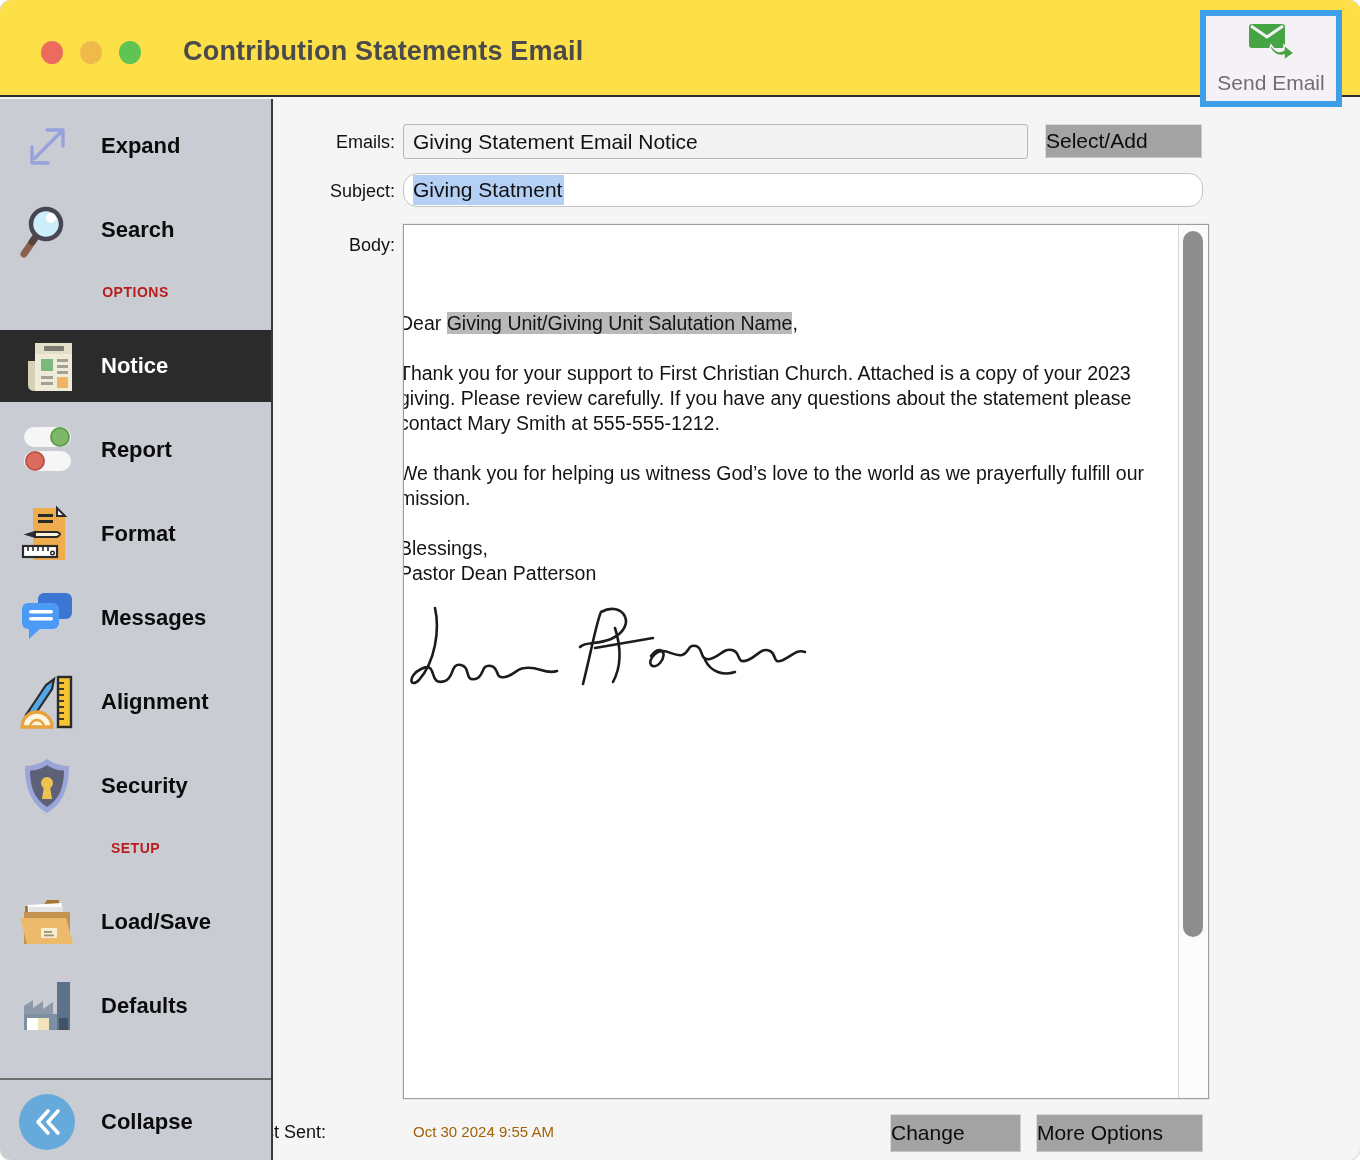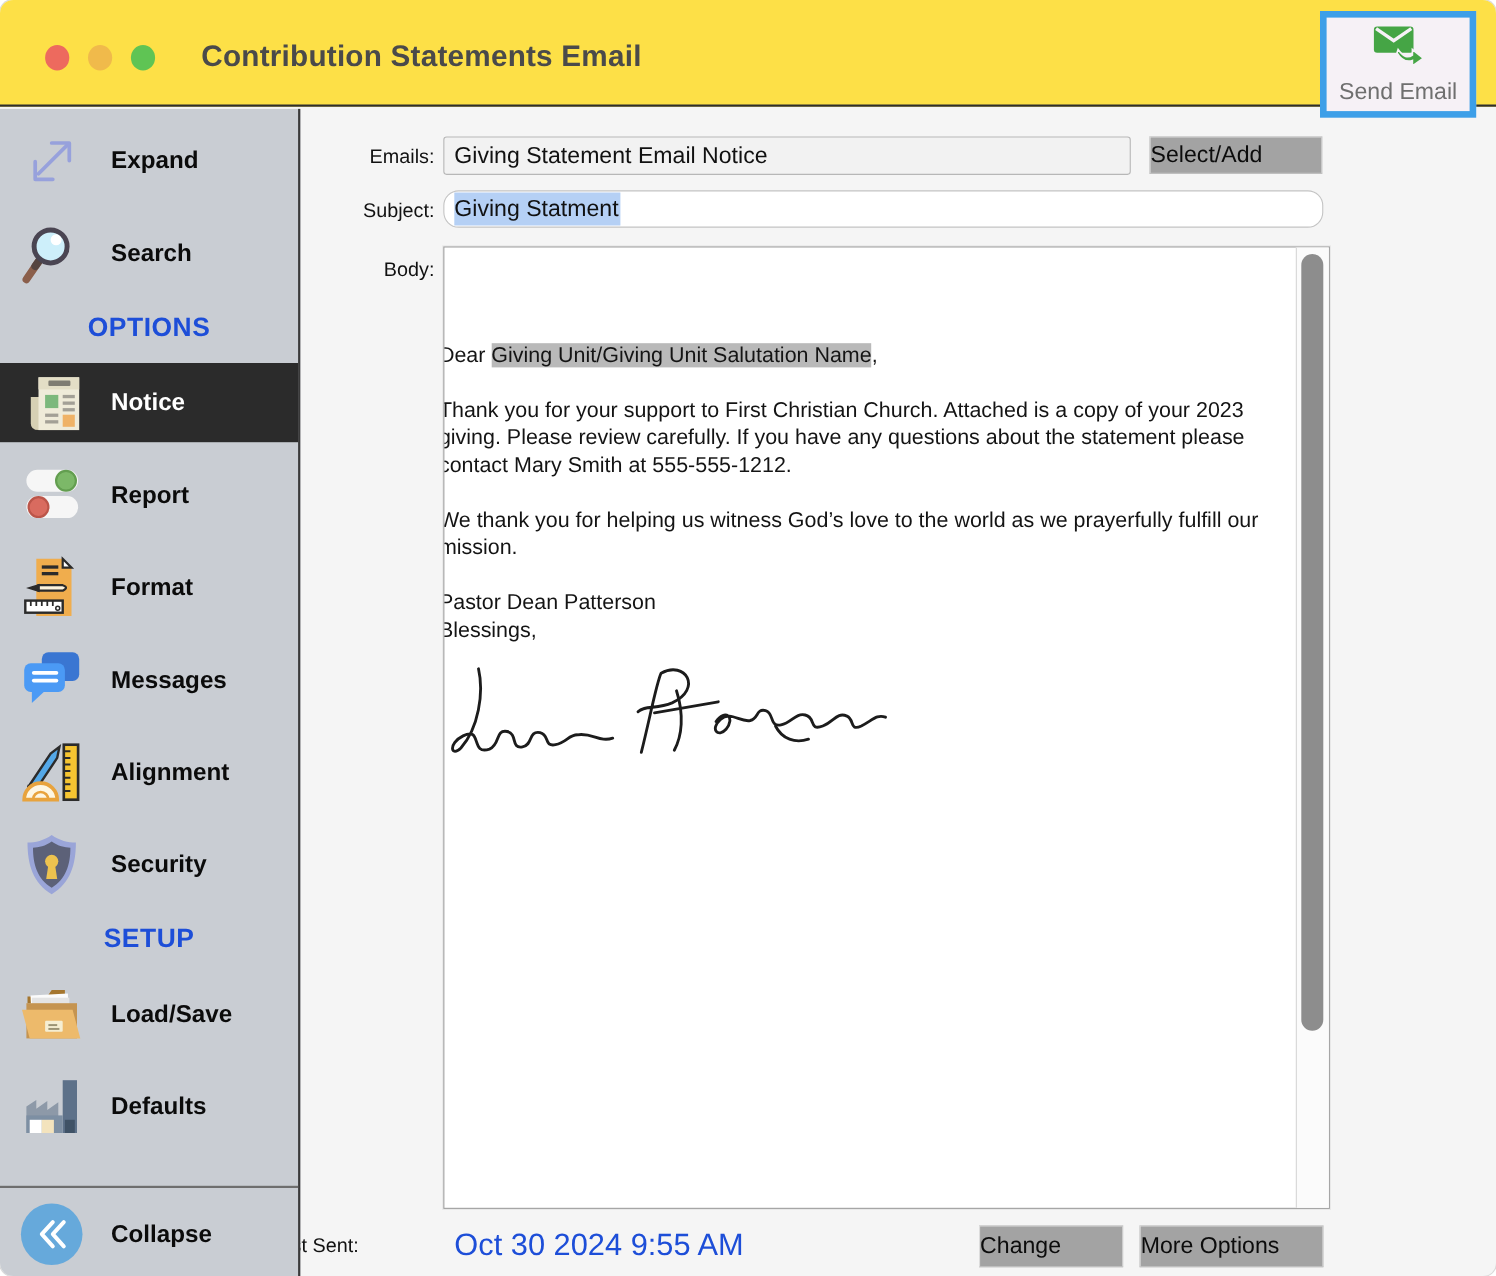--- a/index.html
+++ b/index.html
@@ -42,21 +42,21 @@
   .sb-row {
     position: absolute; left: 0; width: 100%; height: 72px;
     display: flex; align-items: center; cursor: pointer;
   }
   .sb-row .ic { width: 64px; margin-left: 15px; display: flex; justify-content: center; flex: none; }
   .sb-row .tx { margin-left: 22px; font-size: 22px; font-weight: bold; color: #0b0b0b; white-space: nowrap; }
   .sb-row.selected { background: var(--selected-item-bg, #2b2b2b); }
   .sb-row.selected .tx { color: #ffffff; }
   .sb-head {
     position: absolute; left: 0; width: 100%; height: 28px; text-align: center;
-    font-size: 24px; font-weight: bold; color: #1d4ed8; letter-spacing: .5px;
+    font-size: 14px; font-weight: bold; color: #b91c1c; letter-spacing: .5px;
   }
   .sb-divider { position: absolute; left: 0; width: 100%; height: 0; border-top: 2px solid #6e6e6e; }
 
   
   .flabel {
     position: absolute; left: 280px; width: 115px; height: 28px; line-height: 28px;
     text-align: right; font-size: 18px; color: #111;
   }
   .text-input {
     position: absolute; border: 1px solid #b7b7b7; border-radius: 3px;
@@ -95,21 +95,21 @@
     position: absolute; right: 0; top: 0; bottom: 0; width: 30px;
     background: #fbfbfb; border-left: 1px solid #d6d6d6;
   }
   .scroll-thumb {
     position: absolute; left: 4px; top: 6px; width: 20px; height: 706px;
     border-radius: 10px; background: #8d8d8d; cursor: grab;
   }
 
   
   .last-sent-label { position: absolute; left: 245px; top: 1118px; width: 150px; height: 28px; line-height: 28px; text-align: left; font-size: 18px; color: #111; }
-  .last-sent-value { position: absolute; left: 413px; top: 1118px; font-size: 28px; line-height: 28px; color: #1d4ed8; }
+  .last-sent-value { position: absolute; left: 413px; top: 1118px; font-size: 15px; line-height: 28px; color: #a16207; }
   .change-btn { left: 890px; top: 1114px; width: 131px; height: 38px; }
   .more-options-btn { left: 1036px; top: 1114px; width: 167px; height: 38px; }
 </style>
 </head>
 <body>
 
 <div class="window">
 
   <div class="titlebar">
     <div class="traffic-lights">
@@ -323,22 +323,22 @@
   </div>
 
   <div class="flabel" style="top:231px">Body:</div>
 
   <div class="body-box">
     <div class="body-text">
       <div class="inner">
         <p><span>Dear </span><span class="hl">Giving Unit/Giving Unit Salutation Name</span><span>,</span></p>
         <p>Thank you for your support to First Christian Church. Attached is a copy of your 2023 giving. Please review carefully. If you have any questions about the statement please contact Mary Smith at 555-555-1212.</p>
         <p>We thank you for helping us witness God’s love to the world as we prayerfully fulfill our mission.</p>
+        <p class="no-gap">Blessings,</p>
         <p class="no-gap">Pastor Dean Patterson</p>
-        <p class="no-gap">Blessings,</p>
         <svg class="sig-svg" width="410" height="100" viewBox="0 0 410 100">
           <g fill="none" stroke="#1c1c1c" stroke-width="2.6" stroke-linecap="round">
             <path d="M30 6 C35 28 30 60 14 78 C5 87 2 74 16 67 C34 58 22 85 40 79 C50 75 45 61 56 63 C66 65 59 79 70 77 C80 75 75 62 86 64 C95 66 89 77 100 75 C110 73 112 66 120 66 C134 64 140 73 152 69"></path>
             <path d="M178 82 C186 50 192 18 196 10 C218 -2 234 24 206 37 C192 43 181 39 175 45"></path>
             <path d="M210 26 C217 48 215 67 208 80"></path>
             <path d="M190 46 L248 36"></path>
             <path d="M246 54 C254 42 264 50 255 61 C248 69 240 61 250 52 C259 44 268 55 277 53 C285 51 282 42 291 44 C299 46 294 59 305 57 C315 55 318 46 327 48 C337 50 330 63 343 58 C353 54 356 45 365 49 C372 52 367 63 378 58 C388 53 392 47 400 50"></path>
             <path d="M300 58 C306 70 318 74 330 70"></path>
           </g>
         </svg>

